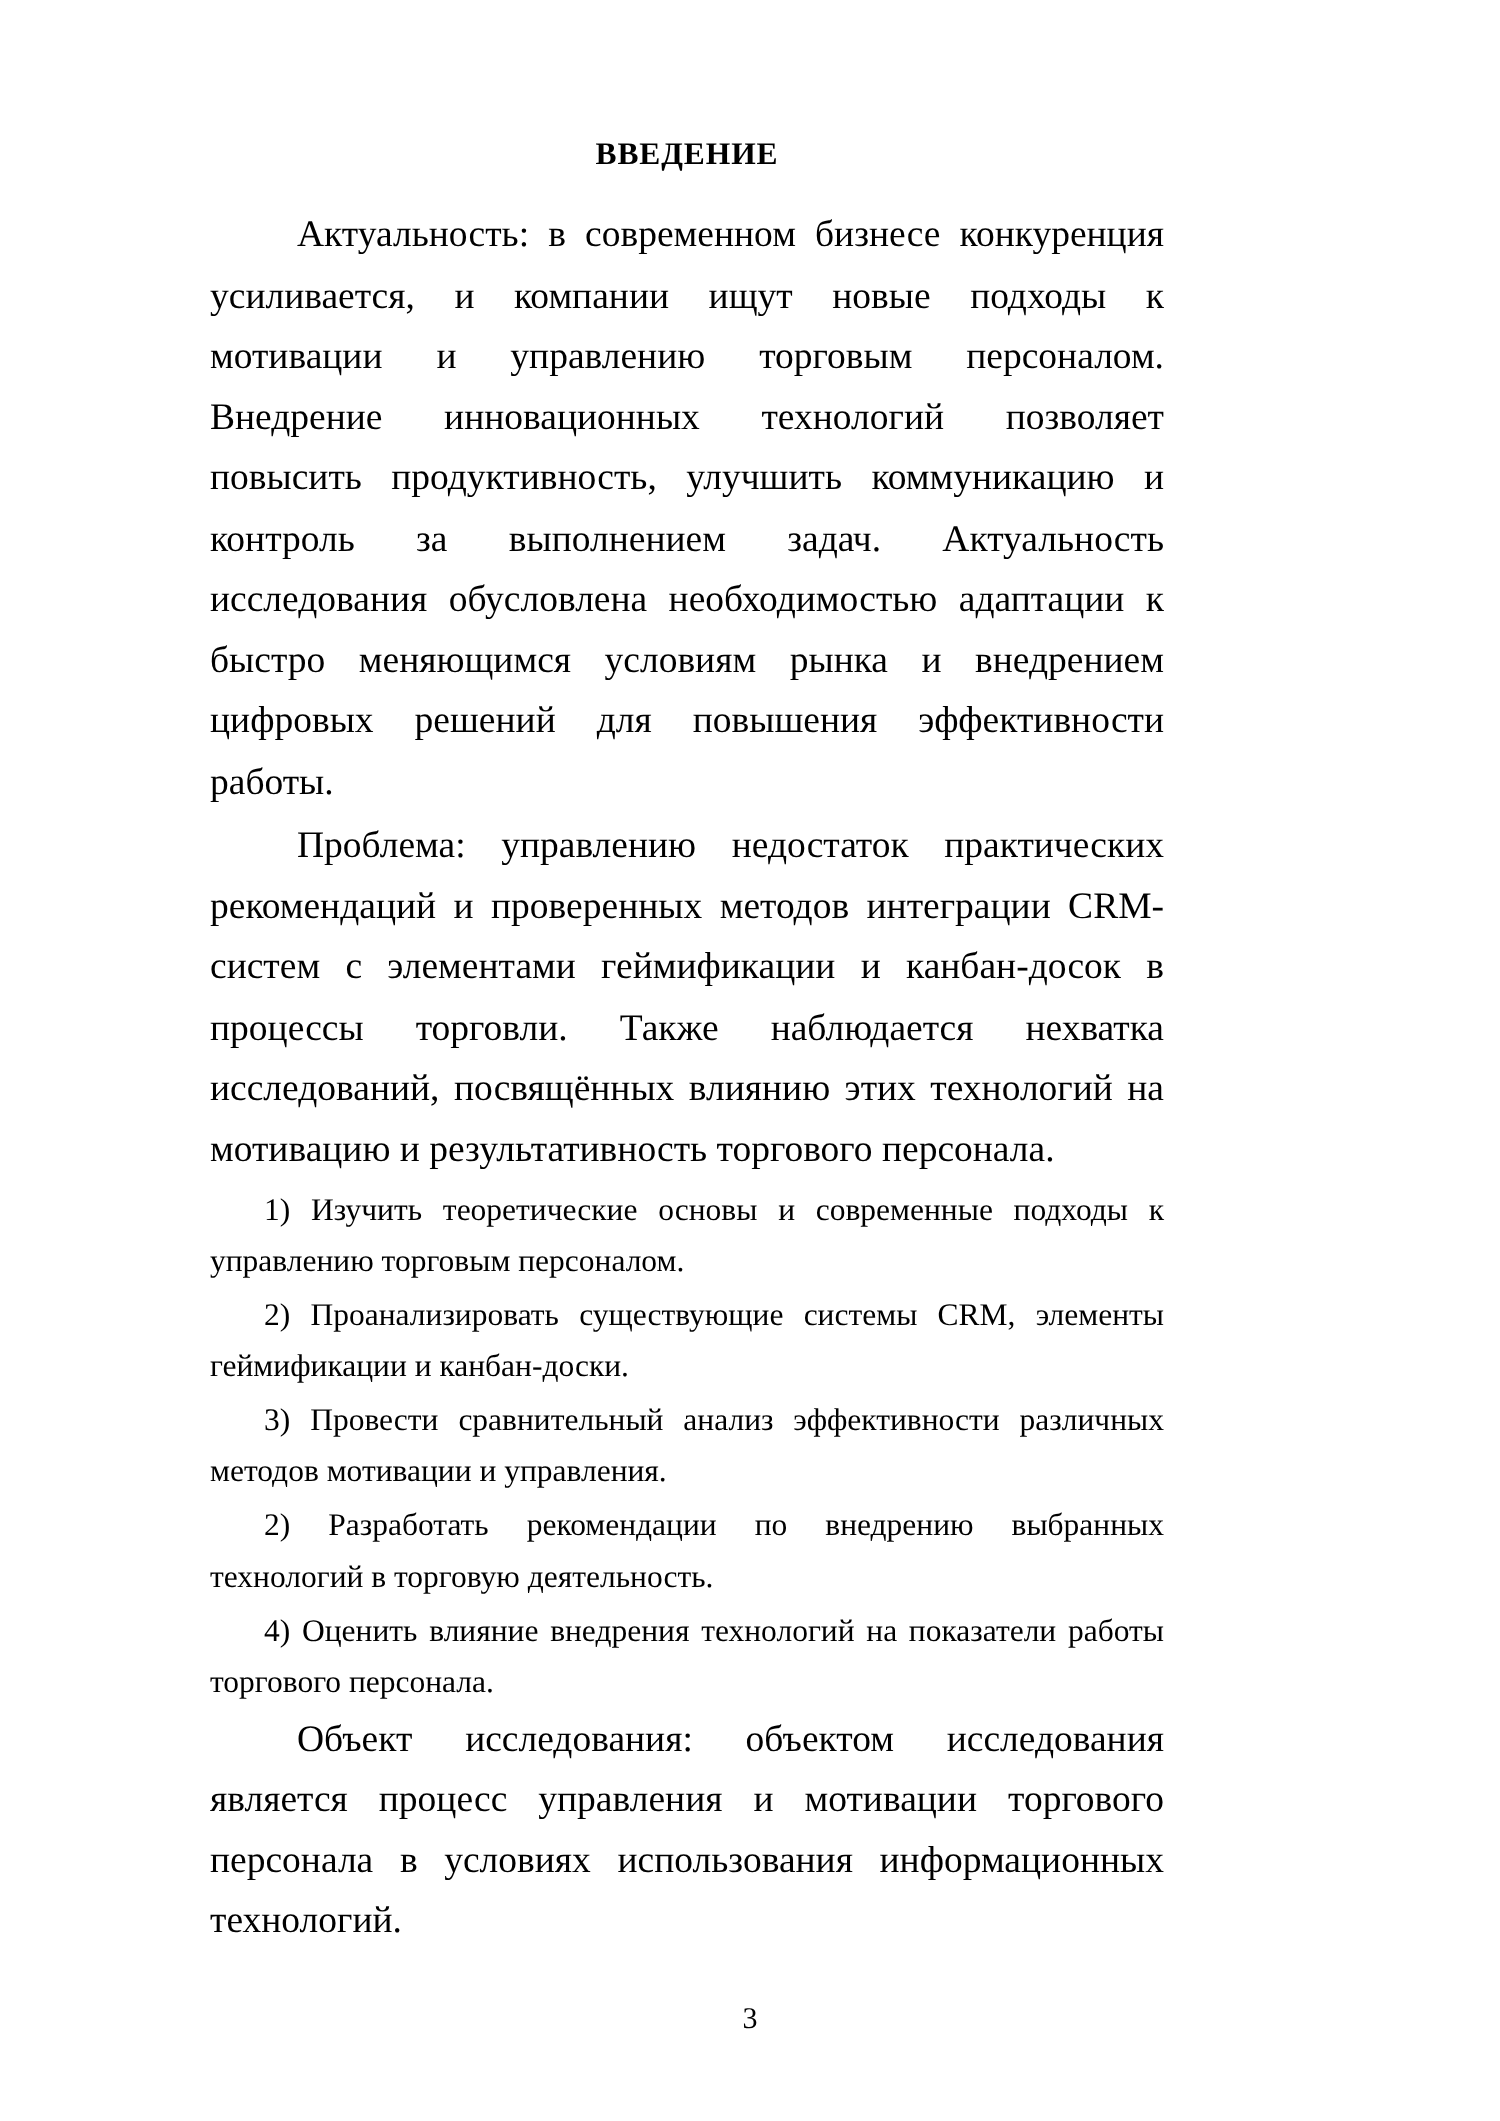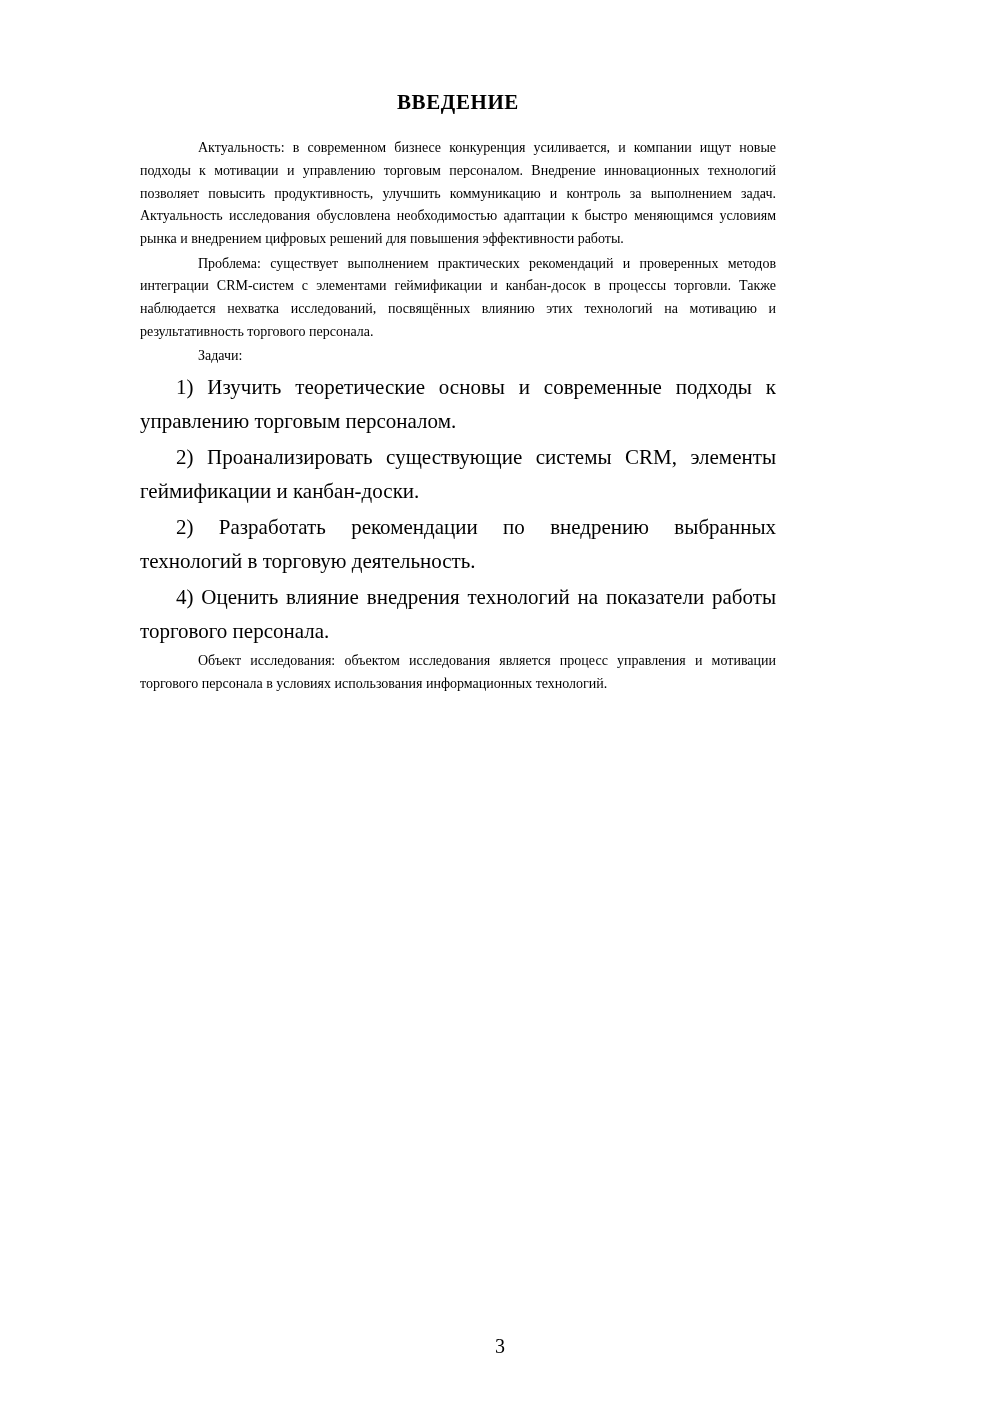--- a/index.html
+++ b/index.html
@@ -24,21 +24,21 @@
   }
   .doc-title {
     text-align: center;
     font-weight: bold;
     font-size: 21px;
     letter-spacing: 0.6px;
     margin: 0 0 20px 0;
     line-height: 1.4;
   }
   .para {
-    font-size: 14px;
+    font-size: 25px;
     line-height: 1.62;
     text-align: justify;
     text-justify: inter-word;
     margin: 0 0 2px 0;
     text-indent: 58px;
     hyphens: none;
   }
   .task-item {
     font-size: 21px;
     line-height: 1.62;
@@ -60,29 +60,29 @@
 </style>
 </head>
 <body>
 
 <div class="page">
 
   <h1 class="doc-title">ВВЕДЕНИЕ</h1>
 
   <p class="para">Актуальность: в современном бизнесе конкуренция усиливается, и компании ищут новые подходы к мотивации и управлению торговым персоналом. Внедрение инновационных технологий позволяет повысить продуктивность, улучшить коммуникацию и контроль за выполнением задач. Актуальность исследования обусловлена необходимостью адаптации к быстро меняющимся условиям рынка и внедрением цифровых решений для повышения эффективности работы.</p>
 
-  <p class="para">Проблема: существует выполнением практических рекомендаций и проверенных методов интеграции CRM-систем с элементами геймификации и канбан-досок в процессы торговли. Также наблюдается нехватка исследований, посвящённых влиянию этих технологий на мотивацию и результативность торгового персонала.</p>
+  <p class="para">Проблема: управлению недостаток практических рекомендаций и проверенных методов интеграции CRM-систем с элементами геймификации и канбан-досок в процессы торговли. Также наблюдается нехватка исследований, посвящённых влиянию этих технологий на мотивацию и результативность торгового персонала.</p>
 
 
-  <p class="para no-justify">Задачи:</p>
 
   <p class="task-item">1) Изучить теоретические основы и современные подходы к управлению торговым персоналом.</p>
 
   <p class="task-item">2) Проанализировать существующие системы CRM, элементы геймификации и канбан-доски.</p>
 
+  <p class="task-item">3) Провести сравнительный анализ эффективности различных методов мотивации и управления.</p>
 
   <p class="task-item">2) Разработать рекомендации по внедрению выбранных технологий в торговую деятельность.</p>
 
   <p class="task-item">4) Оценить влияние внедрения технологий на показатели работы торгового персонала.</p>
 
   <p class="para">Объект исследования: объектом исследования является процесс управления и мотивации торгового персонала в условиях использования информационных технологий.</p>
 
   <div class="page-number">3</div>
 
 </div>

